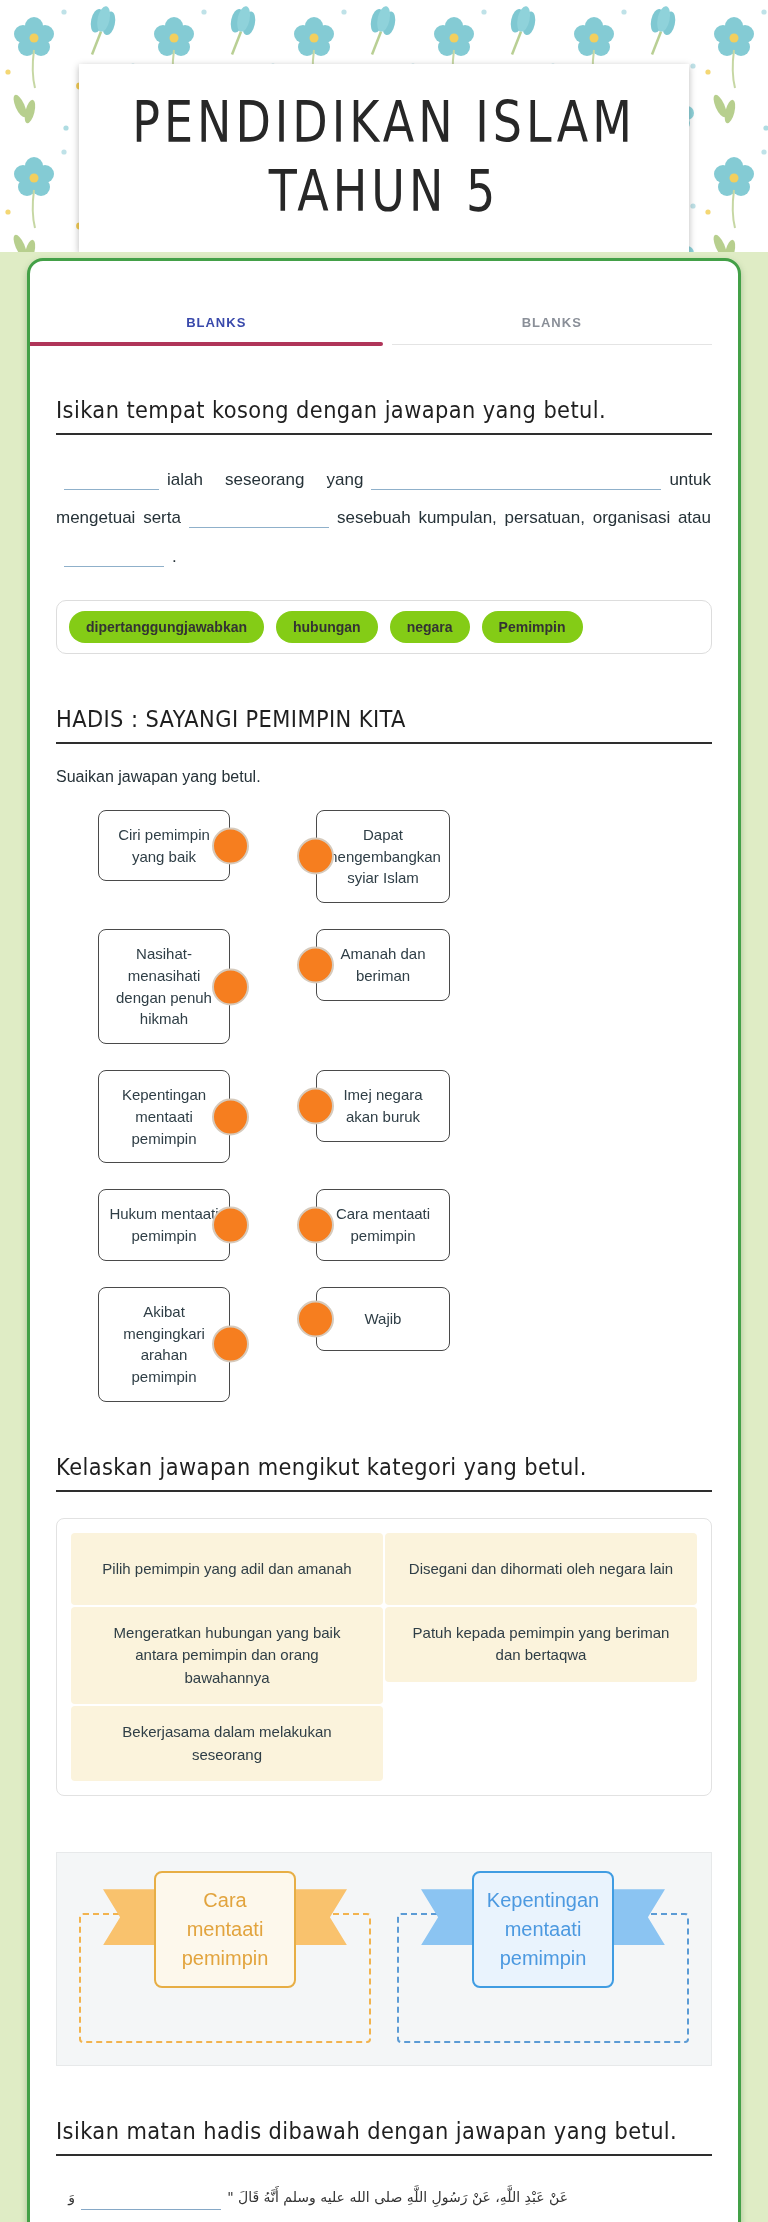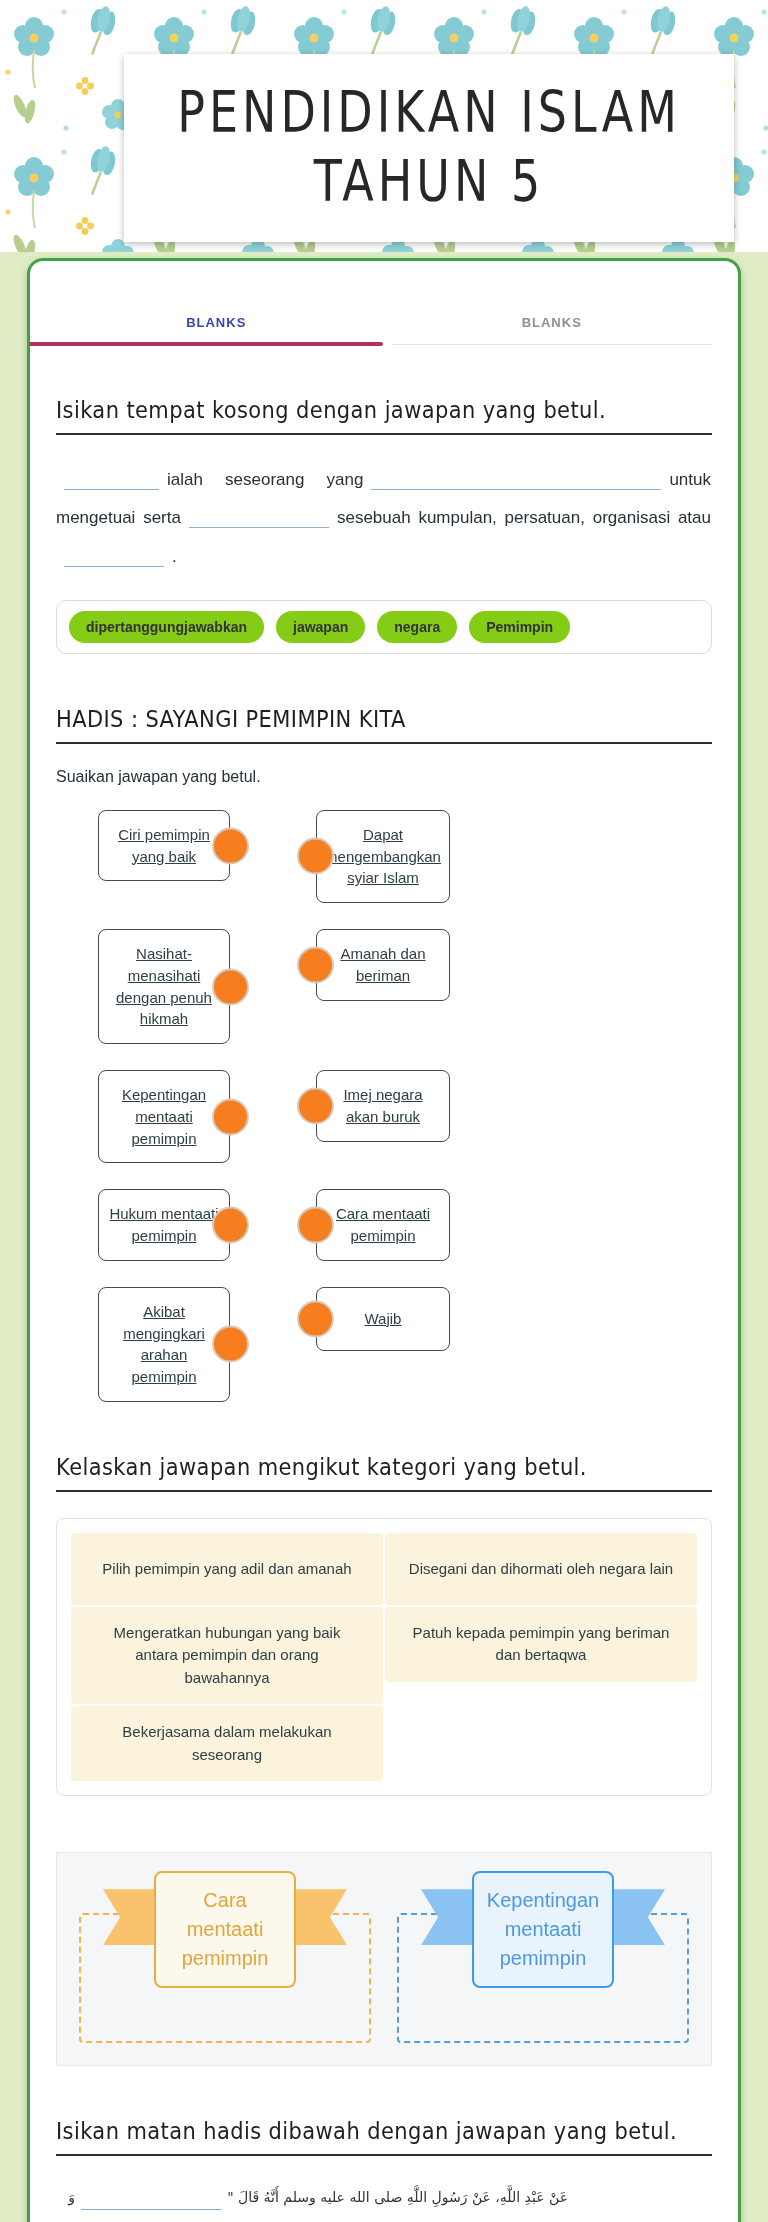--- a/index.html
+++ b/index.html
@@ -6,23 +6,23 @@
   body {
     width:768px;
     background:#dfecc5;
     font-family:"Liberation Sans", sans-serif;
     color:#37474f;
   }
   
   .floral-header { position:relative; width:768px; height:252px; overflow:hidden; background:#fff; }
   .floral-header svg.bg { position:absolute; inset:0; display:block; }
   .title-banner {
-    position:absolute; left:79px; top:54px; width:610px; height:188px;
+    position:absolute; left:79px; top:64px; width:610px; height:188px;
     background:#ffffff; box-shadow:0 2px 7px rgba(0,0,0,0.28);
-    display:flex; flex-direction:column; align-items:center; justify-content:center;margin-left:45px;
+    display:flex; flex-direction:column; align-items:center; justify-content:center;
   }
   .title-line {
     font-family:"DejaVu Sans", sans-serif; font-size:46px; font-weight:400;
     letter-spacing:4px; color:#272727; transform:scaleY(1.22); line-height:1.5;
     white-space:nowrap;
   }
   
   .card {
     width:714px; margin:6px auto 30px auto; background:#ffffff;
     border:3px solid #43a047; border-radius:16px;
@@ -71,21 +71,21 @@
   
   .match-grid {
     margin:24px 0 0 42px; display:grid;
     grid-template-columns:132px 134px; column-gap:86px; row-gap:26px;
     align-items:start;
   }
   .match-box {
     position:relative; border:1px solid #4a4a4a; border-radius:8px;
     background:#fff; min-height:64px; padding:13px 9px;
     display:flex; align-items:center; justify-content:center;
-    text-align:center; font-size:15px; line-height:1.45; color:#2f3e46;text-decoration:underline;
+    text-align:center; font-size:15px; line-height:1.45; color:#2f3e46;
   }
   .dot {
     position:absolute; top:50%; width:37px; height:37px; border-radius:50%;
     background:#f67e1f; border:2px solid #d6cabc; cursor:pointer;
     transform:translateY(-50%); z-index:2;
   }
   .match-box.left .dot  { right:-20px; }
   .match-box.right .dot { left:-20px; }
   
   .options-box {
@@ -200,21 +200,21 @@
   </div>
 
   <div class="section">
     <div class="hand-heading">Isikan tempat kosong dengan jawapan yang betul.</div>
     <div class="heading-rule"></div>
     <div class="fib-paragraph">
       <span class="blank w1"></span><span>ialah seseorang yang</span><span class="blank w2"></span><span>untuk mengetuai serta</span><span class="blank w3"></span><span>sesebuah kumpulan, persatuan, organisasi atau</span><span class="blank w4"></span><span>.</span>
     </div>
     <div class="word-bank">
       <span class="pill">dipertanggungjawabkan</span>
-      <span class="pill">jawapan</span>
+      <span class="pill">hubungan</span>
       <span class="pill">negara</span>
       <span class="pill">Pemimpin</span>
     </div>
   </div>
 
   <div class="section">
     <div class="hand-heading">HADIS : SAYANGI PEMIMPIN KITA</div>
     <div class="heading-rule"></div>
     <div class="instruction">Suaikan jawapan yang betul.</div>
 

